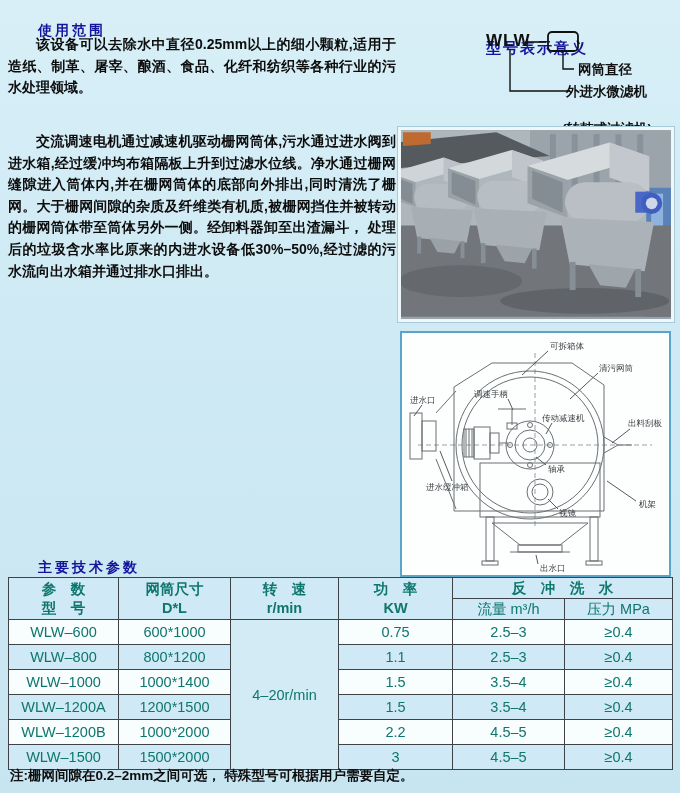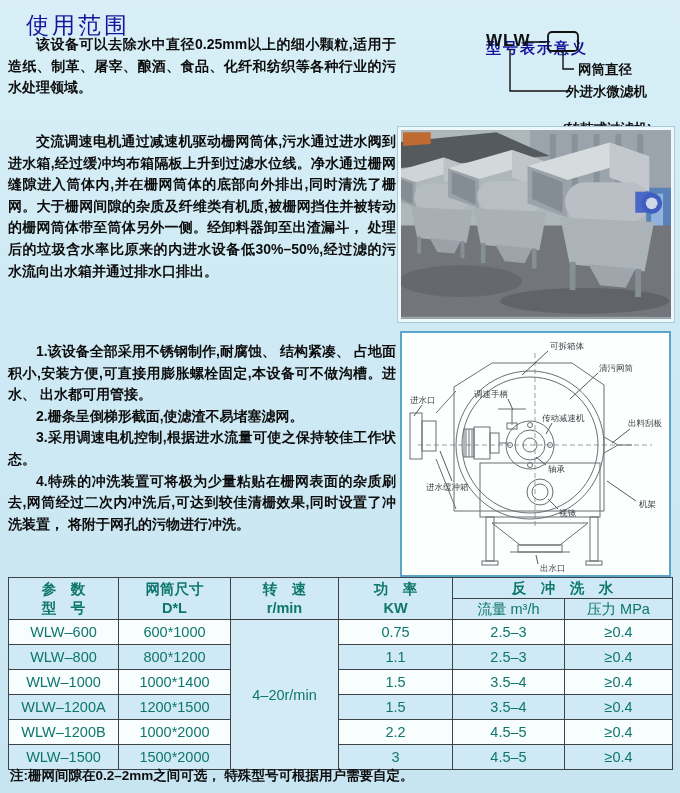--- a/index.html
+++ b/index.html
@@ -1,20 +1,20 @@
 <!DOCTYPE html>
 <html><head>
 <meta charset="utf-8">
 <style>
   html,body{margin:0;padding:0;}
   body{font-family:"Liberation Sans","DejaVu Sans",sans-serif;}
   .page{position:relative;width:680px;height:793px;overflow:hidden;
         background:linear-gradient(180deg,#d8eff7 0%,#cfeaf4 40%,#c7e5f1 100%);color:#0e0e0e;}
   .abs{position:absolute;}
-  h2.sec{margin:4px;font-size:23px;font-weight:normal;color:#15159c;letter-spacing:3px;}
+  h2.sec{margin:16px;font-size:14px;font-weight:bold;color:#15159c;letter-spacing:3px;}
   .para{font-size:14px;line-height:21.6px;text-align:justify;text-indent:2em;font-weight:bold;color:#0d0d0d;margin:0;}
   
   .mc-title{font-size:15px;font-weight:bold;color:#15159c;letter-spacing:2px;margin-top:31px;}
   .mc-prefix{font-size:17px;font-weight:bold;color:#111;letter-spacing:1px;}
   .mc-label{font-size:13.5px;font-weight:bold;color:#111;white-space:nowrap;}
   
   .photo-frame{left:398px;top:127px;width:270px;height:189px;border:3px solid #eef7fa;box-shadow:0 0 0 1px #a9cbd9;background:#9aa3a9;}
   .diagram-frame{left:400px;top:331px;width:267px;height:242px;border:2px solid #5ba4ca;background:#fdfefe;}
   
   table.params{border-collapse:collapse;table-layout:fixed;width:664px;font-size:14.5px;color:#0f766e;}
@@ -31,27 +31,22 @@
 </head>
 <body>
 
 <div class="page">
 
   <h2 class="sec abs" style="left:22px;top:6px;">使用范围</h2>
   <p class="para abs" style="left:8px;top:34px;width:388px;">该设备可以去除水中直径0.25mm以上的细小颗粒,适用于造纸、制革、屠宰、酿酒、食品、化纤和纺织等各种行业的污水处理领域。</p>
 
   <p class="para abs" style="left:8px;top:131px;width:388px;">交流调速电机通过减速机驱动栅网筒体,污水通过进水阀到进水箱,经过缓冲均布箱隔板上升到过滤水位线。净水通过栅网缝隙进入筒体内,并在栅网筒体的底部向外排出,同时清洗了栅网。大于栅网间隙的杂质及纤维类有机质,被栅网挡住并被转动的栅网筒体带至筒体另外一侧。经卸料器卸至出渣漏斗， 处理后的垃圾含水率比原来的内进水设备低30%–50%,经过滤的污水流向出水箱并通过排水口排出。</p>
 
-  <div class="abs" style="left:8px;top:341px;width:388px;">
-    <p class="para">1.该设备全部采用不锈钢制作,耐腐蚀、 结构紧凑、 占地面积小,安装方便,可直接用膨胀螺栓固定,本设备可不做沟槽。进水、 出水都可用管接。</p>
-    <p class="para">2.栅条呈倒梯形截面,使滤渣不易堵塞滤网。</p>
-    <p class="para">3.采用调速电机控制,根据进水流量可使之保持较佳工作状态。</p>
-    <p class="para">4.特殊的冲洗装置可将极为少量粘贴在栅网表面的杂质刷去,网筒经过二次内冲洗后,可达到较佳清栅效果,同时设置了冲洗装置， 将附于网孔的污物进行冲洗。</p>
-  </div>
-
+
+  <h2 class="sec abs" style="left:22px;top:543px;">主要技术参数</h2>
 
   <div class="abs" style="left:398px;top:4px;width:276px;height:118px;">
     <div class="mc-title abs" style="left:88px;top:4px;">型号表示意义</div>
     <div class="mc-prefix abs" style="left:88px;top:27px;">WLW</div>
     <svg class="abs" style="left:0;top:0;" width="276" height="118" viewBox="0 0 276 118">
       <line x1="127" y1="38" x2="148" y2="38" stroke="#111" stroke-width="1.6"></line>
       <rect x="150" y="28" width="30" height="19" rx="4" fill="none" stroke="#111" stroke-width="1.8"></rect>
       <polyline points="165,47 165,65 176,65" fill="none" stroke="#111" stroke-width="1.4"></polyline>
       <polyline points="112,45 112,87 172,87" fill="none" stroke="#111" stroke-width="1.4"></polyline>
     </svg>

